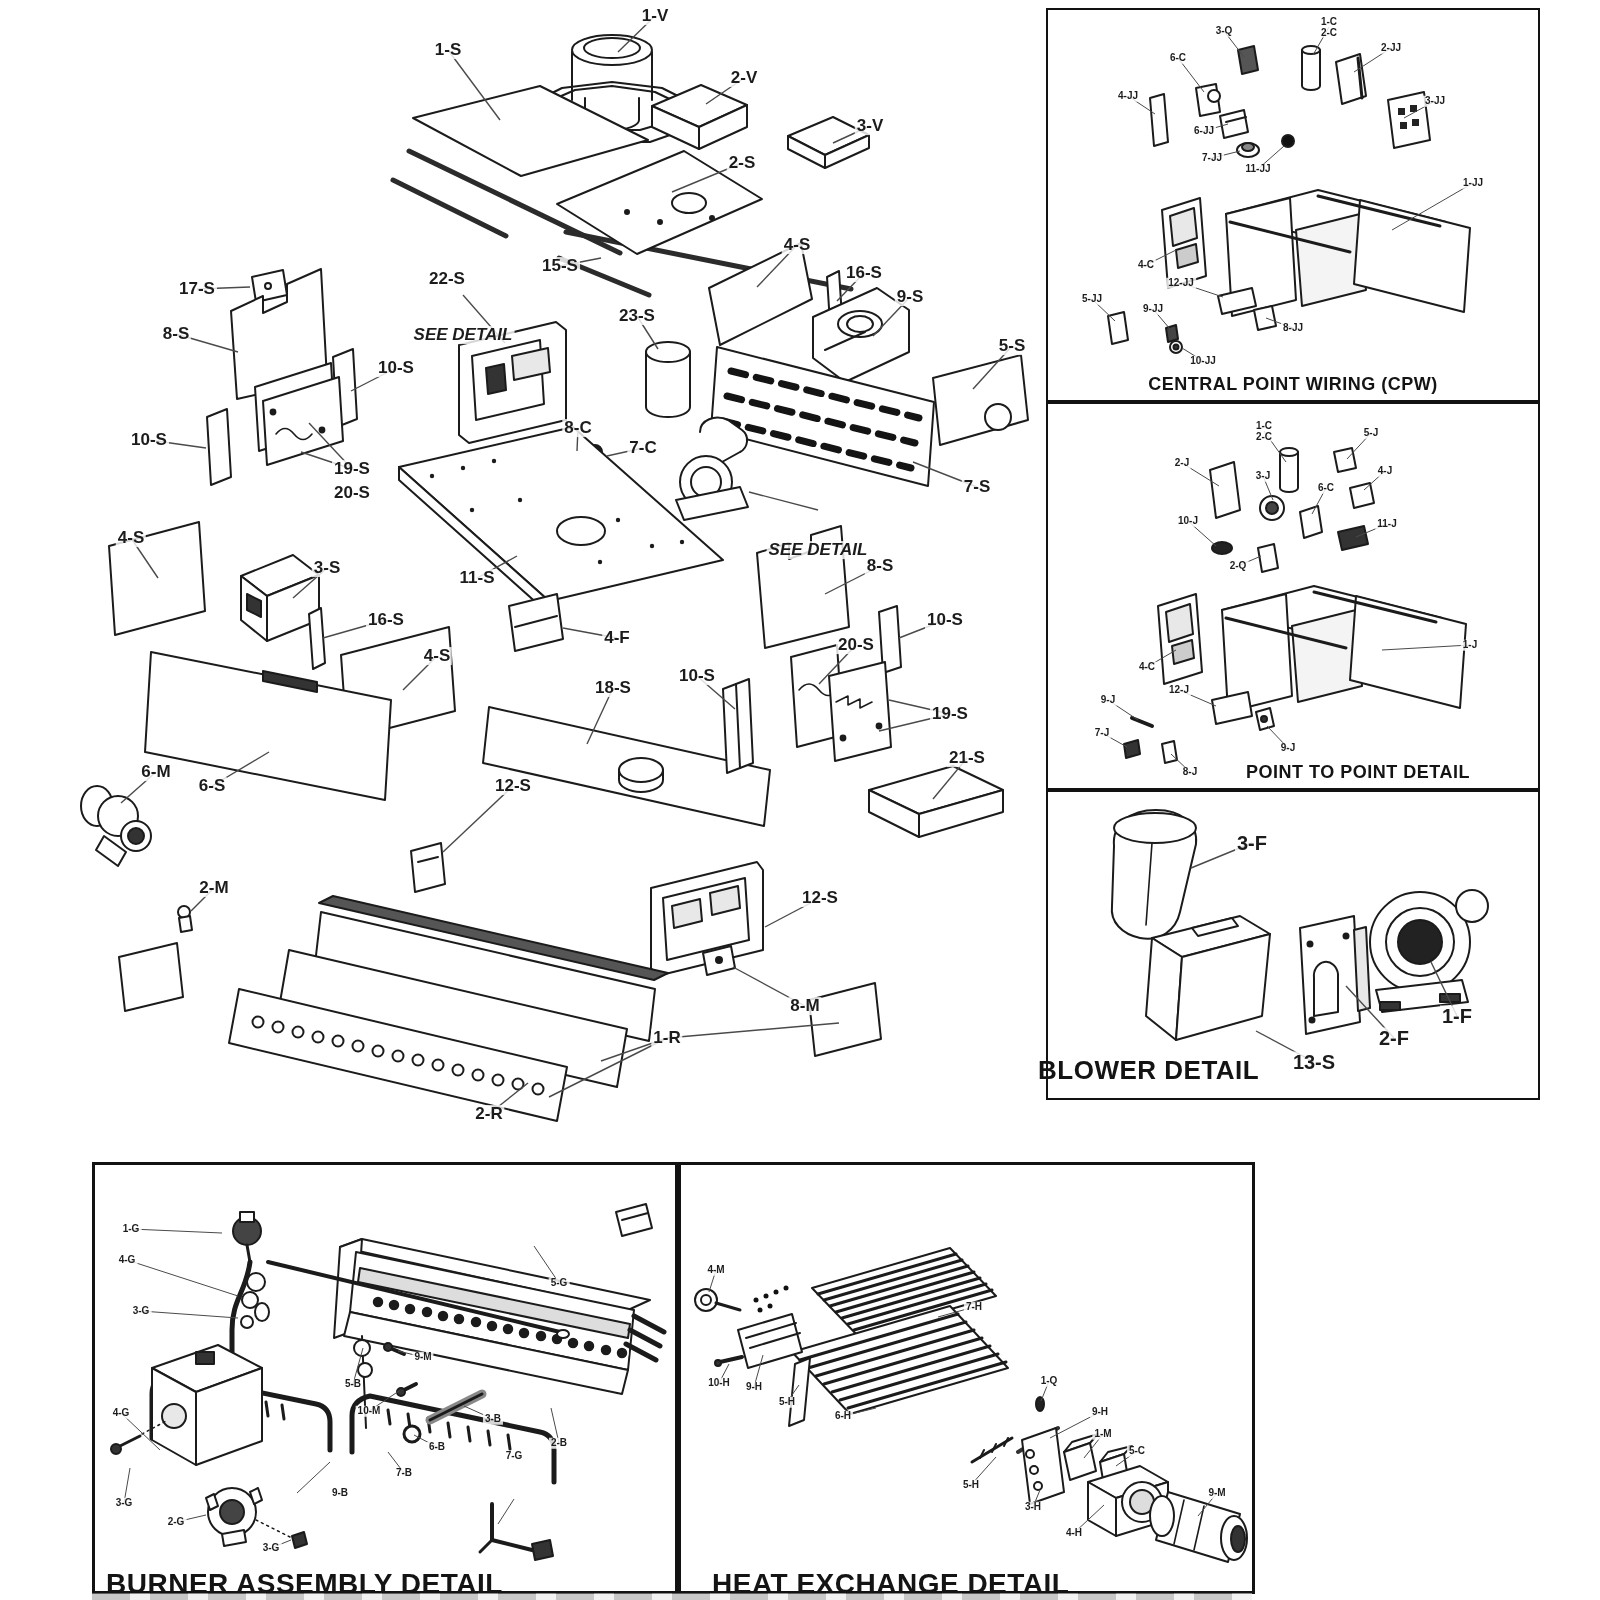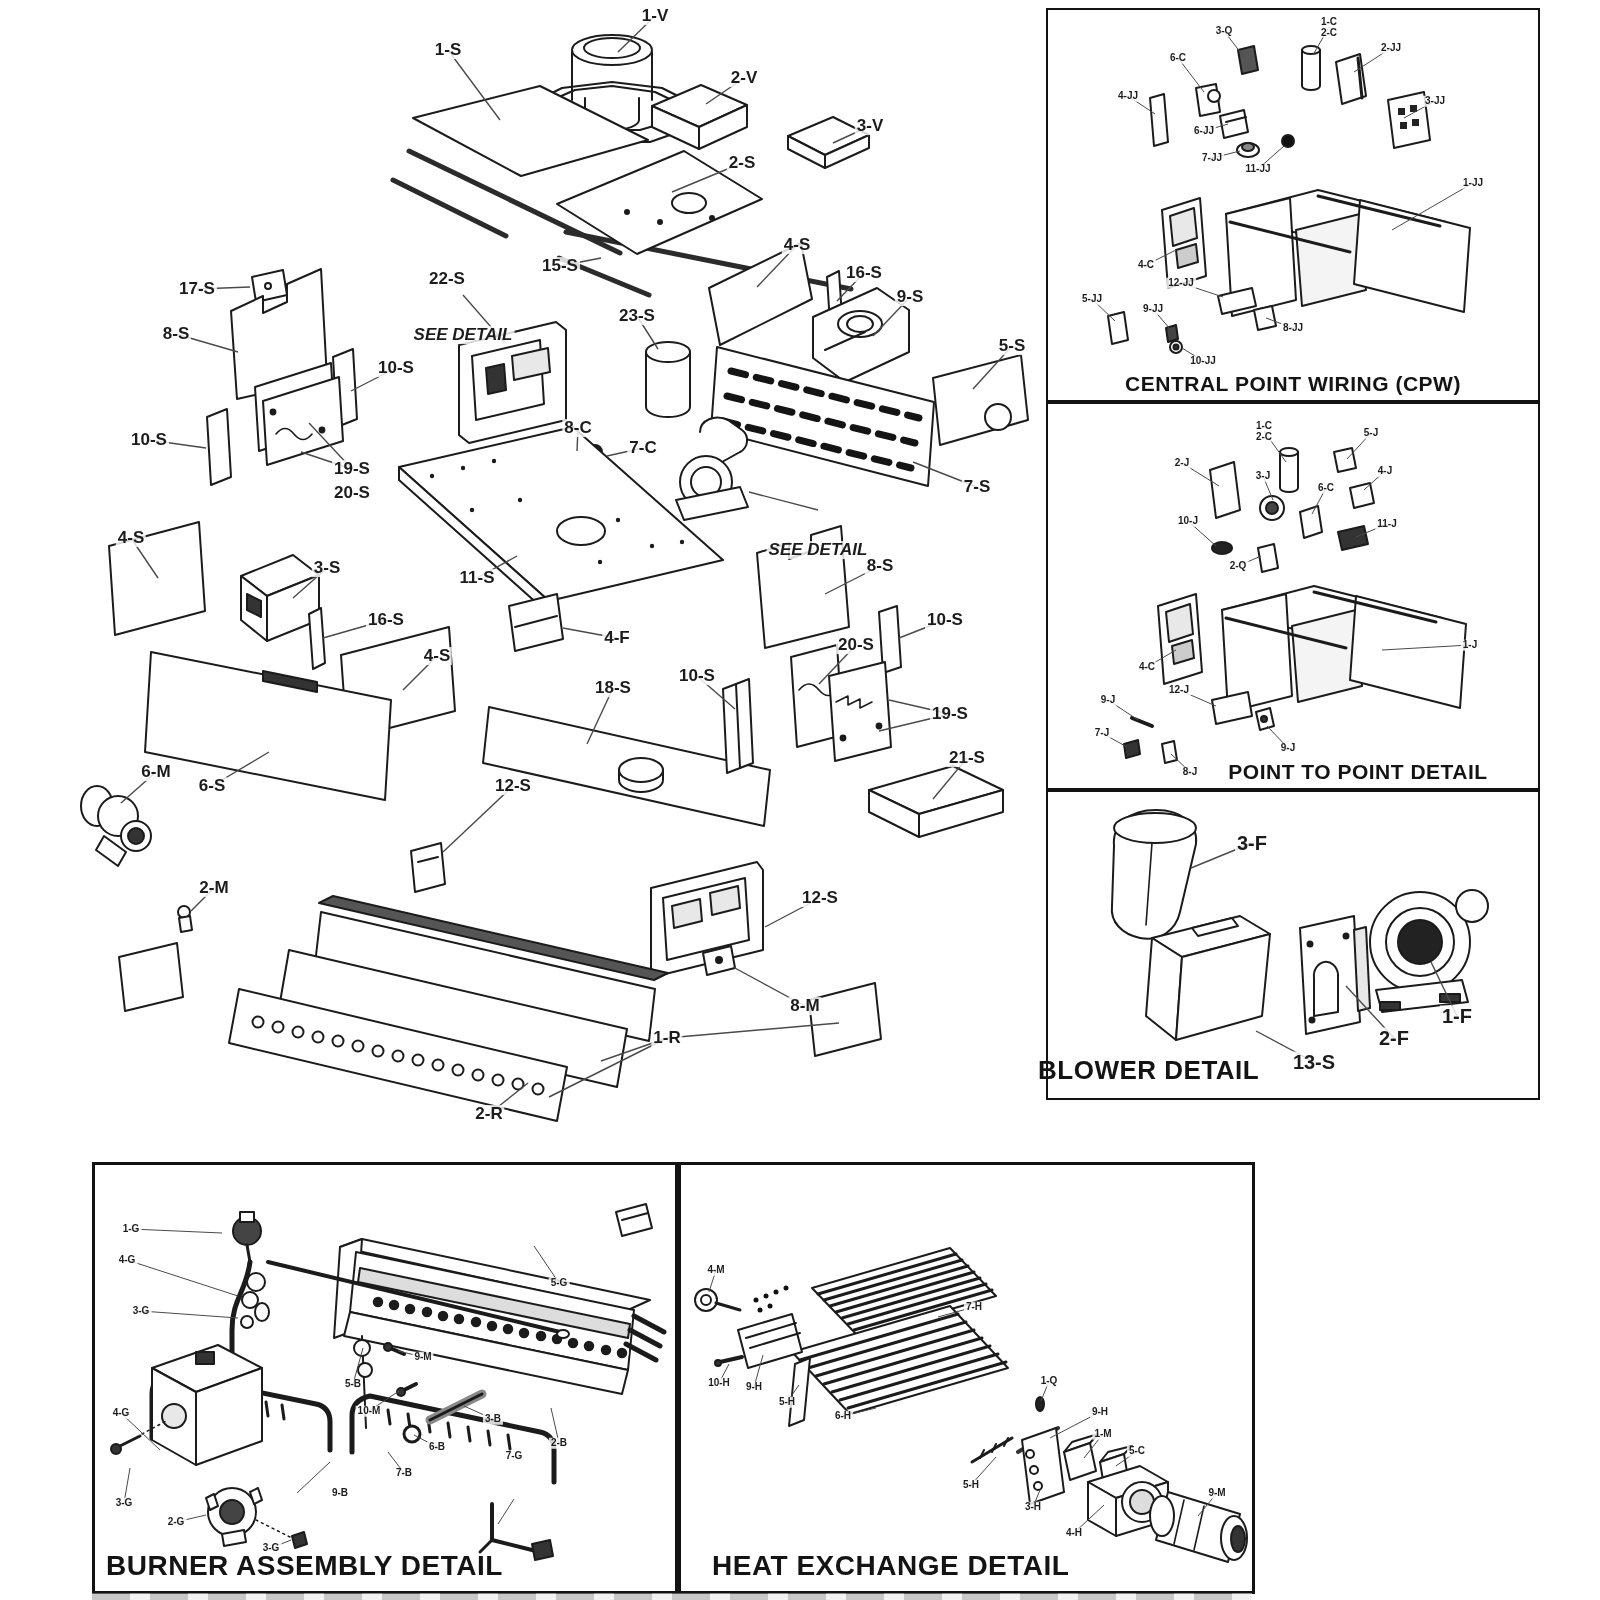--- a/index.html
+++ b/index.html
@@ -14,23 +14,23 @@
   .lbl{position:absolute;transform:translate(-50%,-50%);font-weight:bold;color:#1c1c1c;
        background:rgba(255,255,255,.82);padding:0 2px;line-height:1.05;text-align:center;
        white-space:pre-line;}
   .lbl.lg{font-size:17px;}
   .lbl.md{font-size:20px;}
   .lbl.xs{font-size:10px;}
   .lbl.it{font-style:italic;margin-top:40px;}
   .ptitle{position:absolute;font-weight:bold;color:#141414;white-space:nowrap;}
   .ptitle.center{transform:translate(-50%,-50%);}
   .ptitle.left{transform:translate(0,-50%);}
-  .t-cpw,.t-p2p{font-size:21px;letter-spacing:.5px;}
+  .t-cpw,.t-p2p{font-size:18px;letter-spacing:.5px;}
   .t-blower{font-size:26px;letter-spacing:.5px;}
-  .t-burner,.t-heat{font-size:28px;letter-spacing:.5px;}
+  .t-burner,.t-heat{font-size:28px;letter-spacing:.5px;margin-top:18px;}
   #cutoff{position:absolute;left:92px;top:1593px;width:1160px;height:7px;opacity:.55;
           background:repeating-linear-gradient(90deg,#9a9a9a 0 38px,#e8e8e8 38px 58px);}
 </style>
 </head>
 <body>
 
 <div id="canvas">
 
   <svg id="art" width="1600" height="1600">
 

